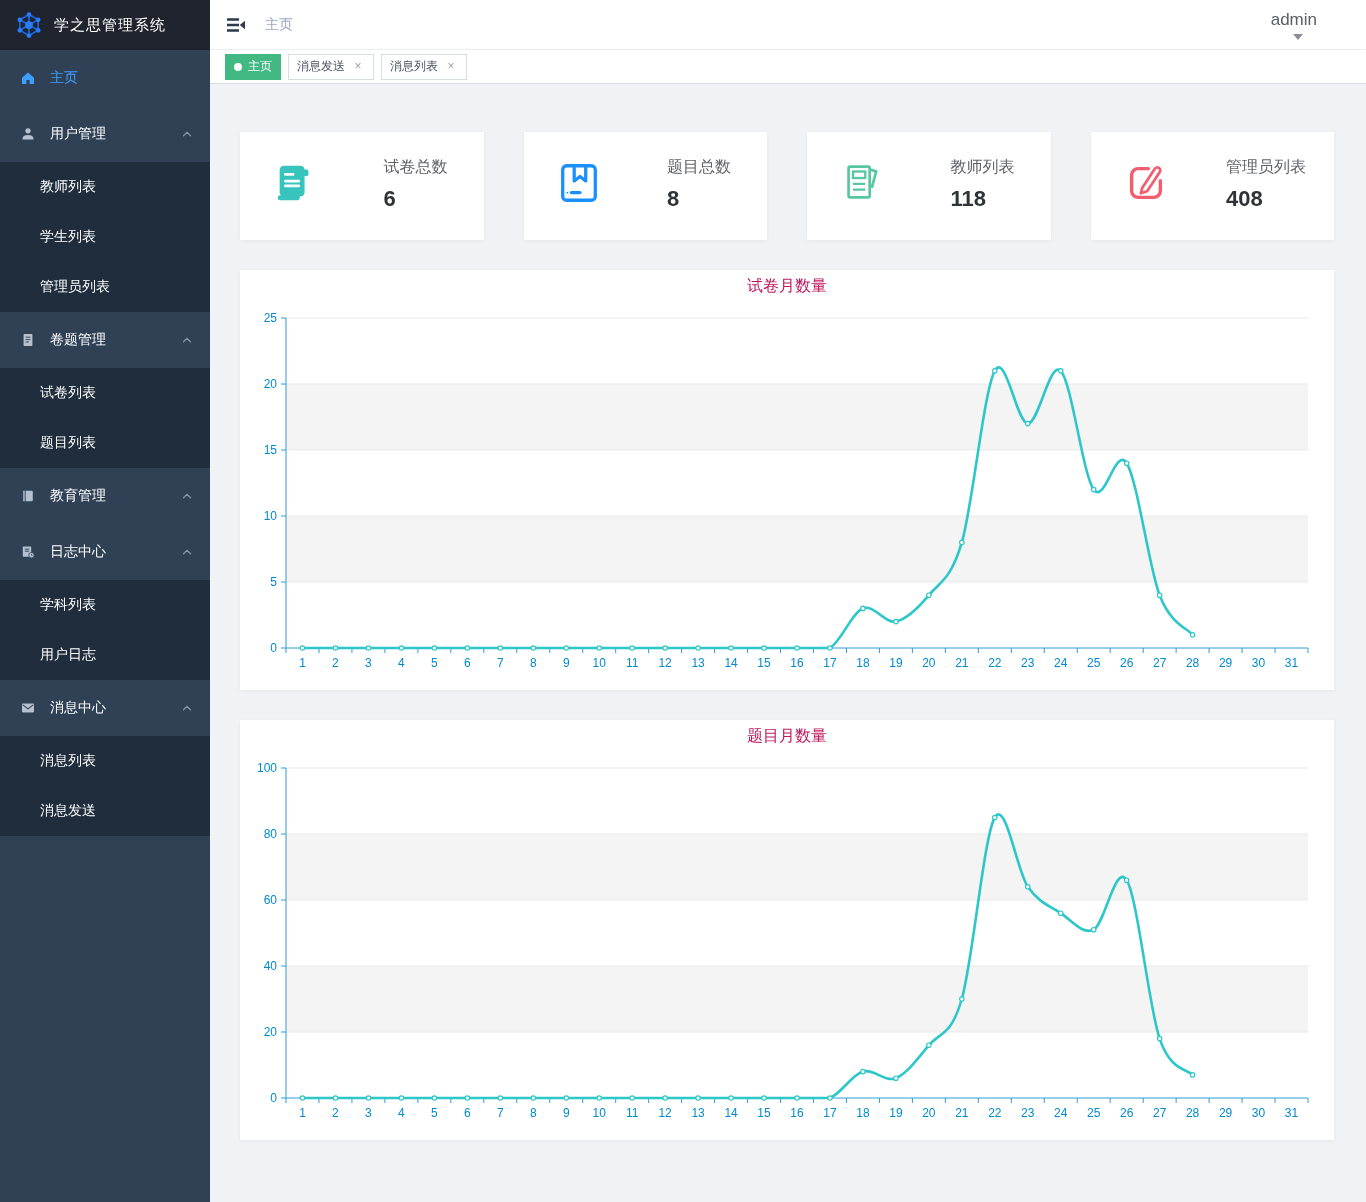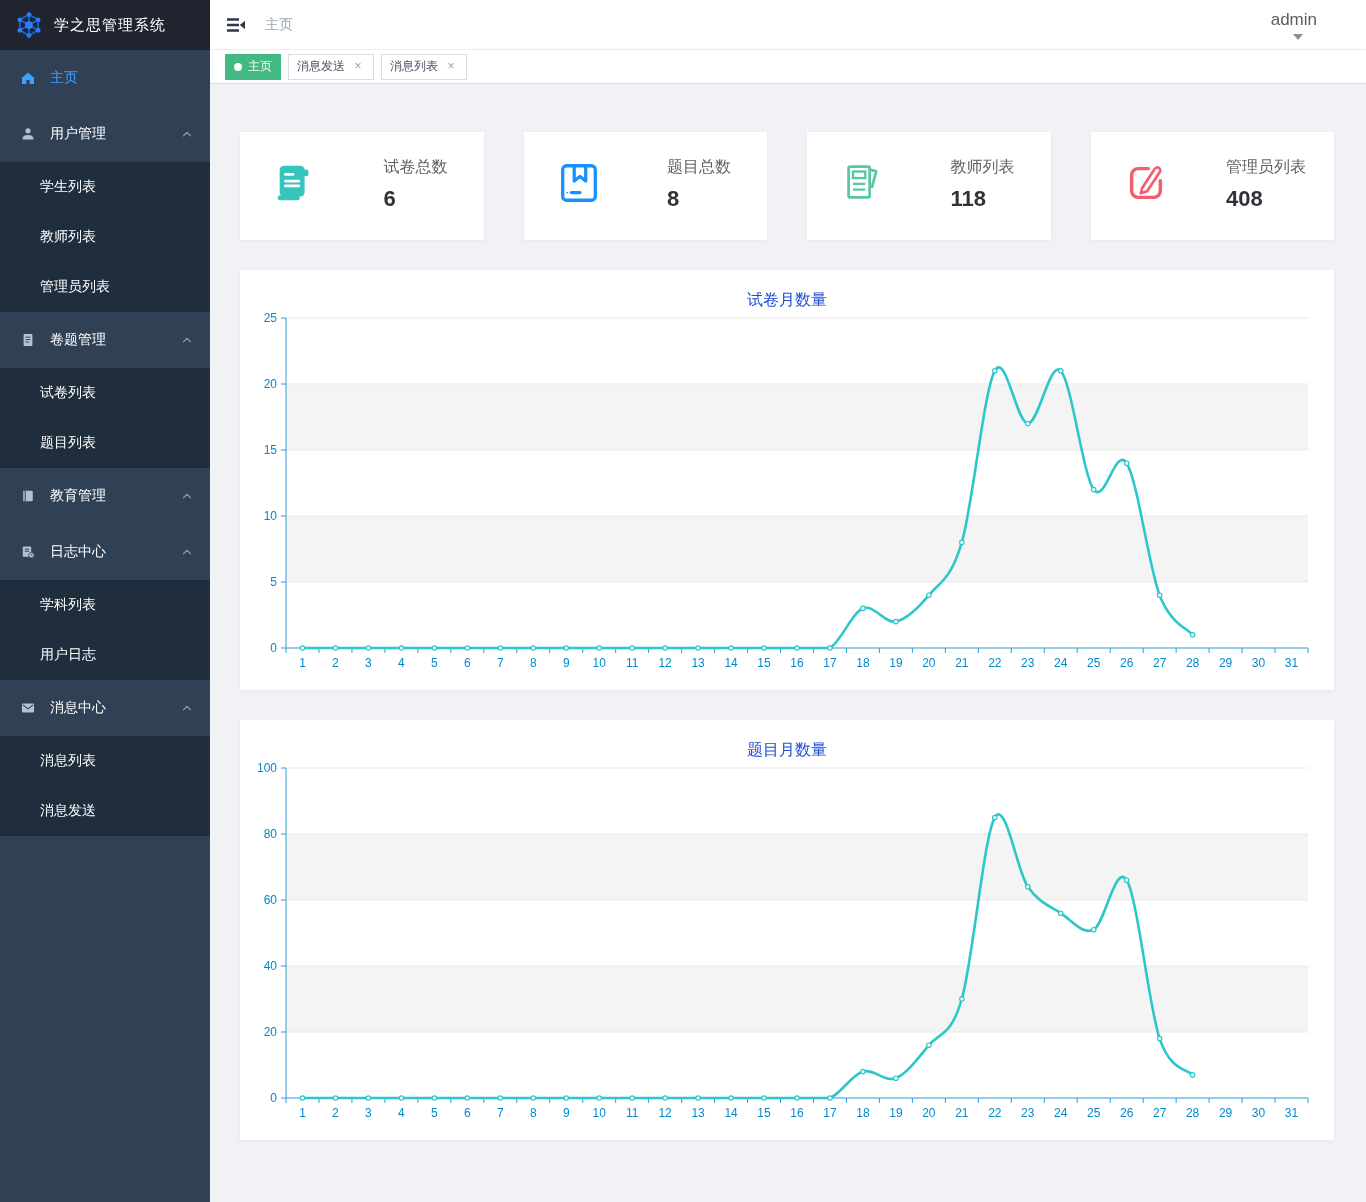--- a/index.html
+++ b/index.html
@@ -47,21 +47,21 @@
   .content { flex:1; background:#f0f2f5; padding:48px 32px 0 30px; overflow:hidden; }
   .stats-row { display:flex; gap:40px; }
   .stat-card { flex:1; height:108px; background:#fff; box-shadow:0 1px 4px rgba(0,0,0,.05);
     display:flex; align-items:center; justify-content:space-between; padding:0 28px 3px 32px; }
   .stat-icon svg { width:46px; height:46px; }
   .stat-text { text-align:left; min-width:72px; }
   .stat-label { font-size:16px; color:#606266; }
   .stat-value { font-size:22px; font-weight:bold; color:#2f3337; margin-top:8px; }
 
   .chart-card { background:#fff; box-shadow:0 1px 4px rgba(0,0,0,.05); margin-top:30px; height:420px; }
-  .chart-title { text-align:center; padding-top:20px; height:40px; font-size:16px; color:#1d4ed8; }
+  .chart-title { text-align:center; padding-top:6px; height:40px; font-size:16px; color:#be185d; }
   .chart-card svg { display:block; }
 </style>
 <title>学之思管理系统</title></head>
 <body>
 
 <div class="app">
   <aside class="sidebar">
     <div class="logo-bar">
       <span class="logo-icon">
         <svg viewBox="0 0 24 24">
@@ -95,24 +95,24 @@
               <circle cx="10" cy="6" r="3.3" fill="#b6c0cf"></circle>
               <path d="M3 17 q0 -5.6 7 -5.6 q7 0 7 5.6 z" fill="#b6c0cf"></path>
             </svg>
           </span>
           <span class="mi-label">用户管理</span>
           <span class="mi-arrow"><svg viewBox="0 0 20 20">
               <path d="M5 12.5 L10 7.5 L15 12.5" stroke="#8d97a5" stroke-width="1.7" fill="none" stroke-linecap="round"></path>
             </svg></span>
         </div>
         <div class="menu-row child">
+          <span class="mi-label">教师列表</span>
+        </div>
+        <div class="menu-row child">
           <span class="mi-label">学生列表</span>
-        </div>
-        <div class="menu-row child">
-          <span class="mi-label">教师列表</span>
         </div>
         <div class="menu-row child">
           <span class="mi-label">管理员列表</span>
         </div>
         <div class="menu-row parent">
           <span class="mi-icon">
             <svg viewBox="0 0 20 20">
               <rect x="4.5" y="2.5" width="11" height="15" rx="1" fill="#b6c0cf"></rect>
               <path d="M7 6.5 h6 M7 9.5 h6 M7 12.5 h4" stroke="#304156" stroke-width="1.2" fill="none"></path>
             </svg>

